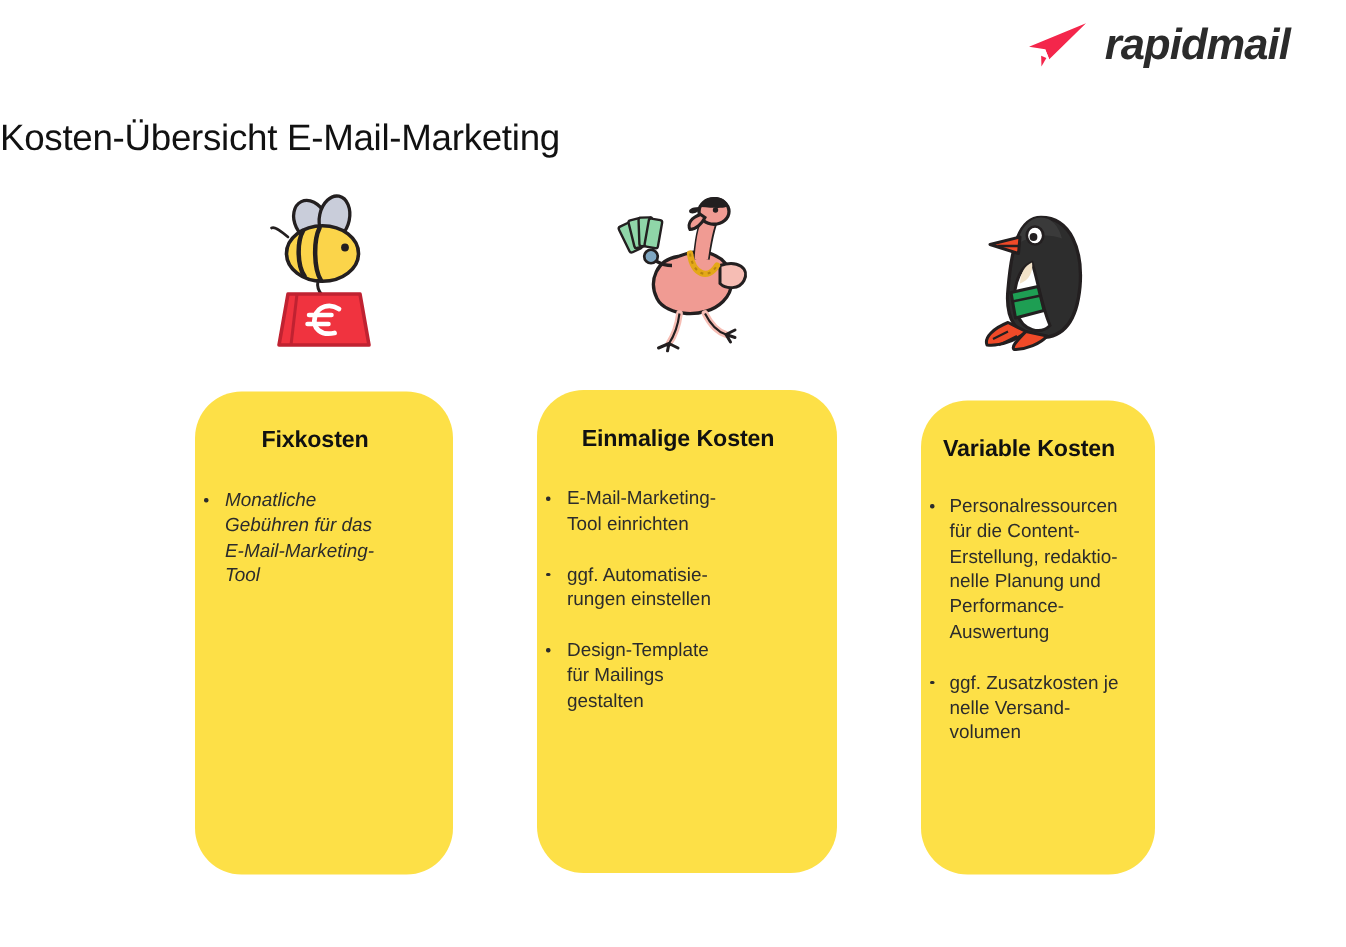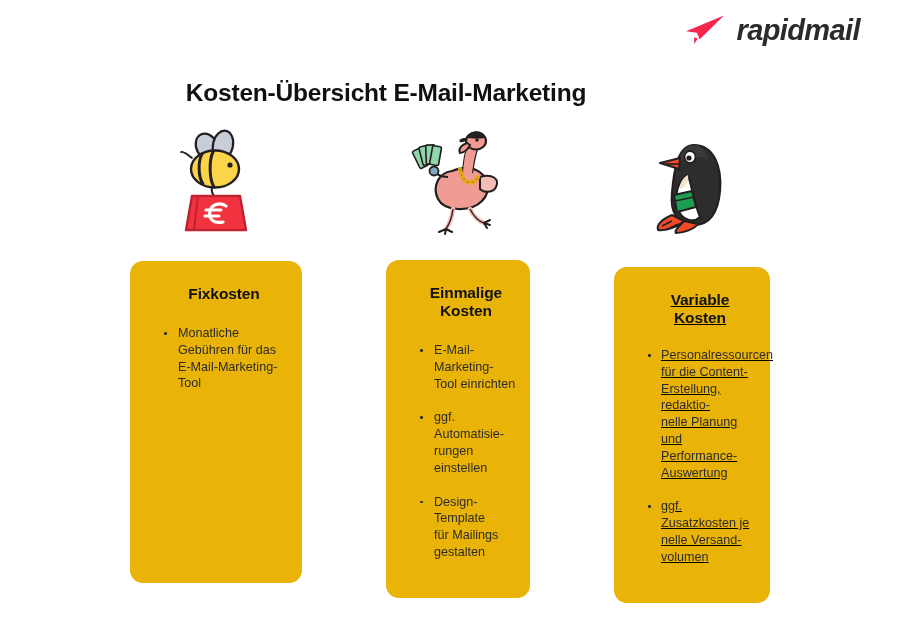--- a/index.html
+++ b/index.html
@@ -38,62 +38,61 @@
     letter-spacing: -0.6px;
     line-height: 1;
   }
 
   
   .page-title {
     position: absolute;
     top: 63px;
     left: 0;
     width: 772px;
-    text-align: center;
     font-size: 24.5px;
-    font-weight: bold;
+    font-weight: normal;
     color: #111111;
     letter-spacing: -0.2px;
   }
 
   
   .columns {
     position: absolute;
     top: 125px;
     left: 130px;
     width: 640px;
     display: flex;
     justify-content: space-between;
     align-items: flex-start;
   }
   .column {
     display: flex;
     flex-direction: column;
     align-items: center;
   }
   .col-0 { width: 172px; }
-  .col-1 { width: 144px; }
-  .col-2 { width: 156px; text-decoration: underline; }
+  .col-1 { width: 200px; }
+  .col-2 { width: 156px; }
 
   .illustration {
     height: 110px;
     display: flex;
     align-items: flex-end;
     justify-content: center;
     margin-bottom: 26px;
   }
   .col-2 .illustration { margin-bottom: 32px; }
   .col-1 .illustration { margin-bottom: 25px; }
 
   .card {
     width: 100%;
     box-sizing: border-box;
-    background: #eab308;
-    border-radius: 13px;
-    padding: 24px 14px 20px 30px;
+    background: #fde047;
+    border-radius: 31px;
+    padding: 24px 14px 20px 2px;
   }
   .card-0 { min-height: 322px; }
   .card-1 { min-height: 322px; }
   .card-2 { min-height: 316px; }
 
   .card-title {
     text-align: center;
     font-size: 15.5px;
     font-weight: bold;
     color: #111111;
@@ -123,21 +122,21 @@
     width: 2.6px;
     height: 2.6px;
     border-radius: 50%;
     background: #2C2C2C;
   }
   .bullet-text {
     display: block;
     white-space: pre-line;
   }
 
-  .card-0 .bullet { padding-left: 18px; }
+  .card-0 .bullet { padding-left: 18px; font-style: italic; }
   .card-1 .bullet { padding-left: 18px; margin-bottom: 17px; }
   .card-2 .bullet { padding-left: 17px; margin-bottom: 17px; }
 </style>
 </head>
 <body>
 
 <div class="logo">
   <svg class="logo-mark" viewBox="0 0 44 32">
     <path d="M3 17.2 L41 1.5 L16.5 25.5 L13.8 18.8 Z" fill="#F4264B"></path>
     <path d="M13.8 18.8 L16.5 25.5 L11.6 23.6 Z" fill="#FFFFFF"></path>

